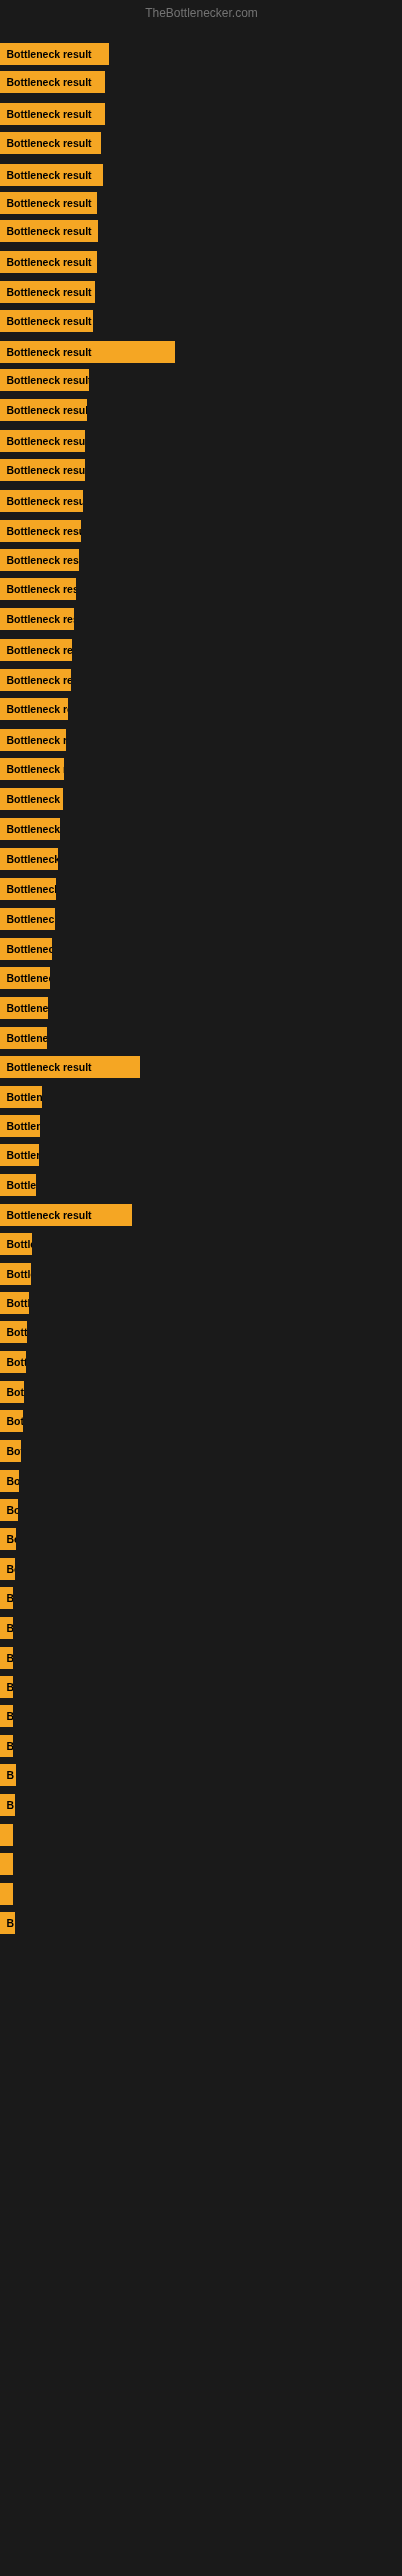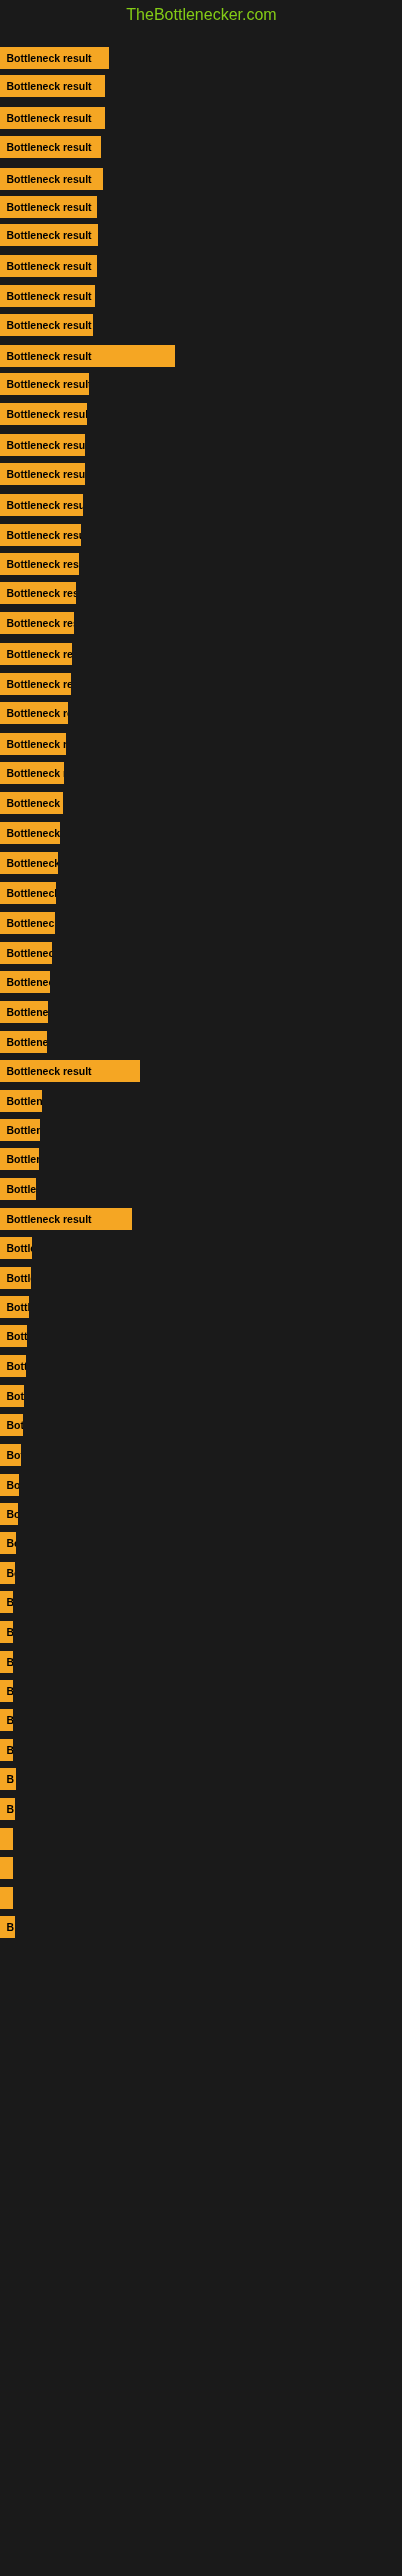--- a/index.html
+++ b/index.html
@@ -9,22 +9,22 @@
     }
     body {
       background-color: #1a1a1a;
       width: 403px;
       min-height: 2576px;
       font-family: Arial, sans-serif;
       position: relative;
     }
     .site-title {
       text-align: center;
-      color: #84cc16;
-      font-size: 16px;
+      color: #737373;
+      font-size: 12px;
       padding: 6.4px 0;
       background-color: #1a1a1a;
     }
     .bottleneck-bar {
       background-color: #f5a623;
       color: #000;
       font-size: 10.5px;
       font-weight: bold;
       padding: 3.2px 6.4px;
       display: flex;

